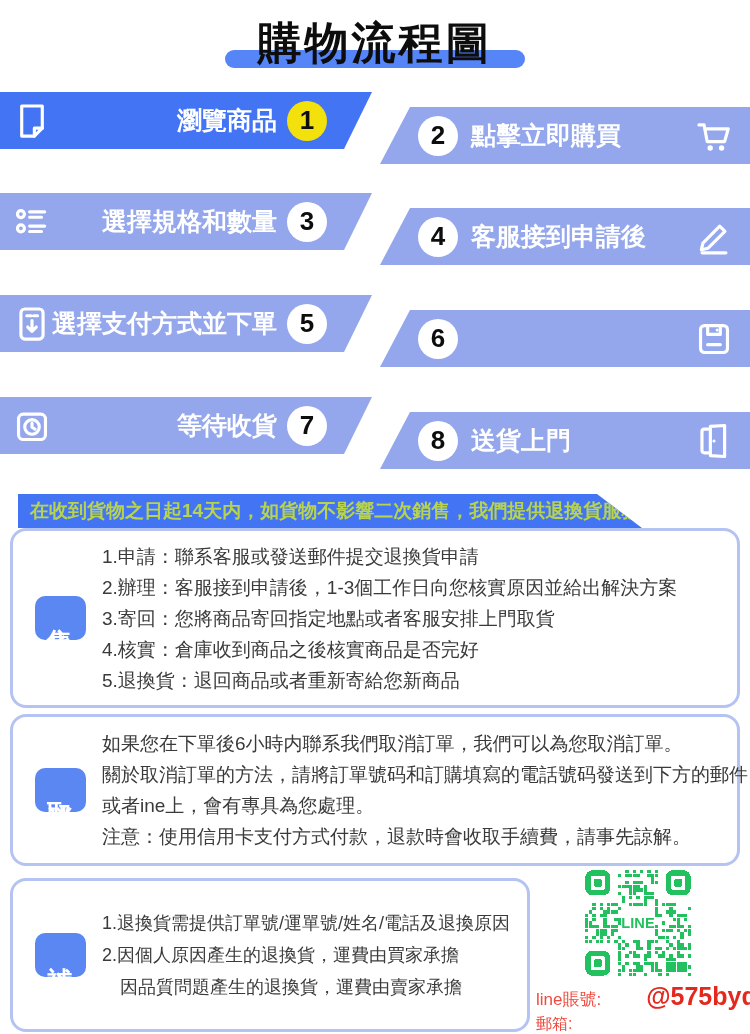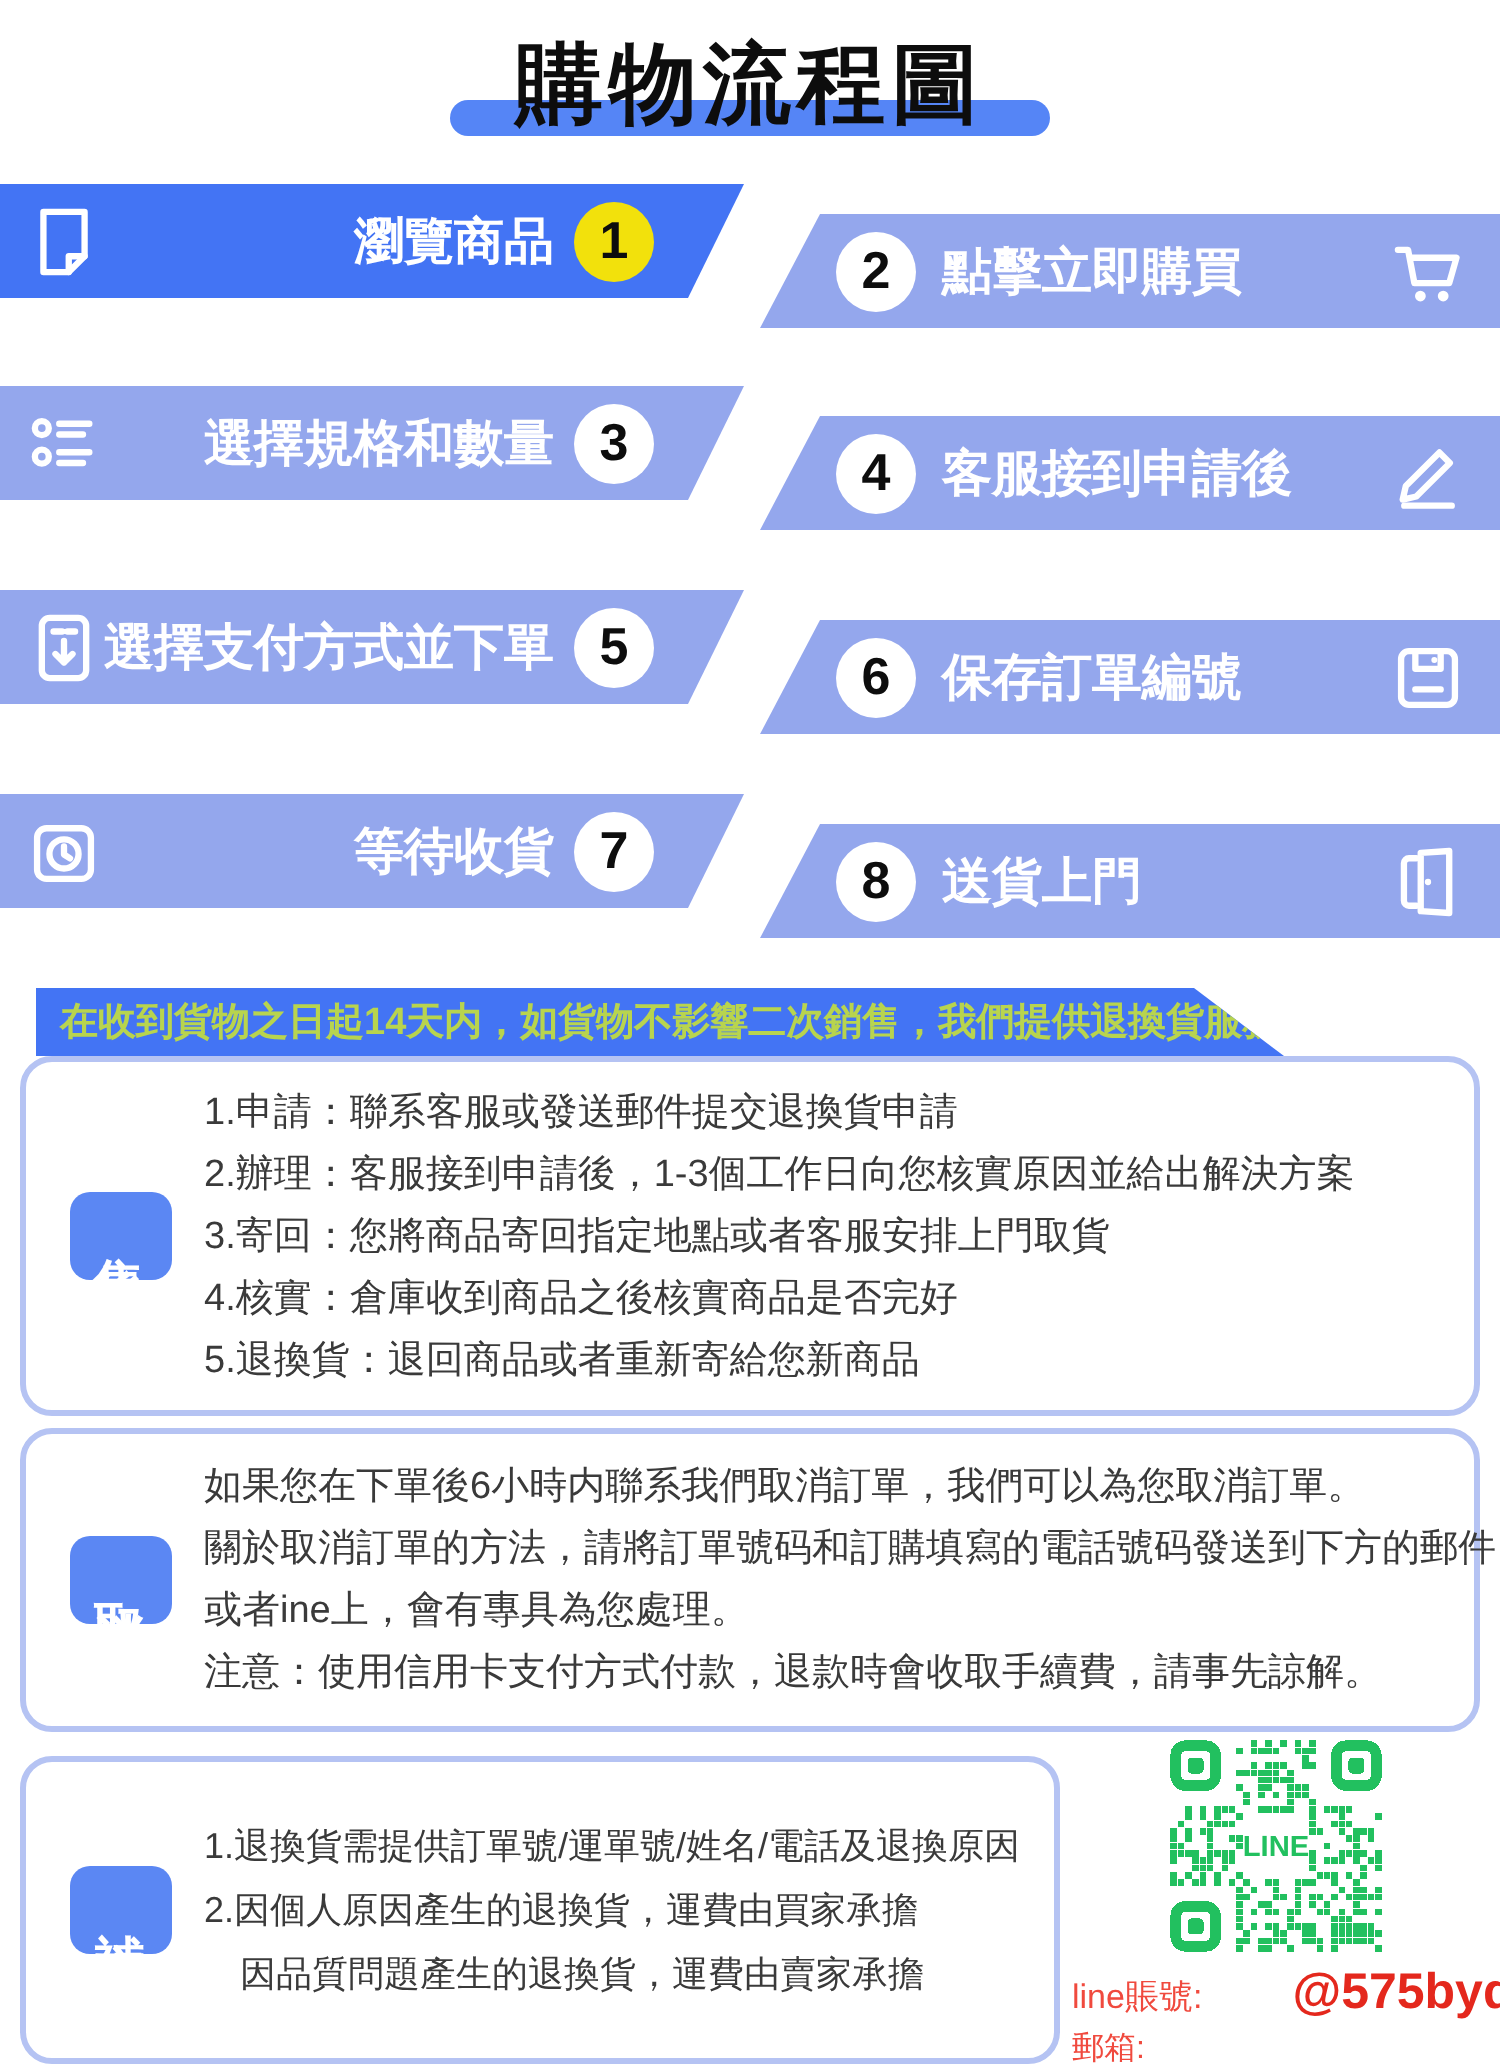--- a/index.html
+++ b/index.html
@@ -146,21 +146,20 @@
             <path fill="none" stroke="#fff" stroke-width="2" stroke-linecap="round" stroke-linejoin="round" d="M8.7 6.8h2.7M13.1 6.8h2.4"></path>
             <path fill="none" stroke="#fff" stroke-width="2" stroke-linecap="round" stroke-linejoin="round" d="M12 9.8v6.8M9.3 13.9l2.7 2.7 2.7-2.7"></path>
           </svg>
         </span>
         <span class="sp"></span>
         <span class="label">選擇支付方式並下單</span>
         <span class="num">5</span>
       </div>
       <div class="step right" style="top: 310px;">
         <span class="num">6</span>
-        <span class="label">保存訂單編號</span>
         <span class="sp"></span>
         <span class="icon">
           <svg viewBox="0 0 24 24">
             <rect fill="none" stroke="#fff" stroke-width="2" stroke-linecap="round" stroke-linejoin="round" x="3.5" y="3.5" width="17" height="17" rx="2.5"></rect>
             <path fill="none" stroke="#fff" stroke-width="2" stroke-linecap="round" stroke-linejoin="round" d="M8 3.5v5.6h8V3.5"></path>
             <circle cx="14" cy="6.3" r="0.95" fill="#fff"></circle>
             <path fill="none" stroke="#fff" stroke-width="2" stroke-linecap="round" stroke-linejoin="round" d="M8 15.6h8"></path>
           </svg>
         </span>
       </div>

